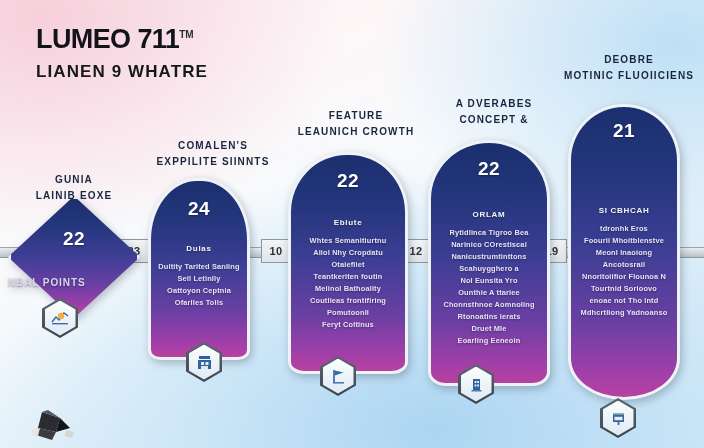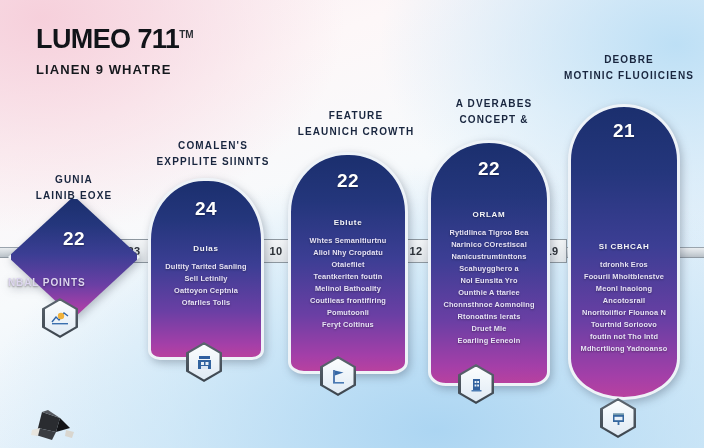--- a/index.html
+++ b/index.html
@@ -40,21 +40,21 @@
   }
   .hdr-tm {
     font-size: 10px;
     font-weight: 700;
     vertical-align: super;
     letter-spacing: 0;
     color: #2b2f35;
   }
   .hdr-sub {
     margin-top: 9px;
-    font-size: 13px;
+    font-size: 17px;
     font-weight: 700;
     letter-spacing: 1.1px;
     color: #15181d;
     white-space: nowrap;
   }
 
   
   .rail {
     position: absolute;
     left: 0;
@@ -247,21 +247,21 @@
         <circle cx="11" cy="7" r="3.2" fill="#f0b23c"></circle>
         <rect x="2" y="14" width="16" height="1.4" fill="#3a6fae"></rect>
       </svg>
     </div>
   </div>
 
   <div class="pillar-head" style="left:146px; top:138px; width:134px;">
     <div>COMALEN'S</div>
     <div>EXPPILITE SIINNTS</div>
   </div>
-  <div class="pillar shape-dome" style="left:148px; top:178px; width:116px; height:182px;">
+  <div class="pillar shape-dome" style="left:148px; top:178px; width:102px; height:182px;">
     <div class="pillar-body"></div>
     <div class="pillar-content" style="padding-top:20px;">
       <div class="pillar-num">24</div>
       <div class="pillar-sub" style="margin-top:24px;">Dulas</div>
       <div class="pillar-lines">
         <div>Dultity Tarited Sanling</div>
         <div>Sell Letinlly</div>
         <div>Oattoyon Ceptnia</div>
         <div>Ofarlles Tolls</div>
       </div>
@@ -347,28 +347,28 @@
   </div>
 
   <div class="pillar-head" style="left:556px; top:52px; width:146px;">
     <div>DEOBRE</div>
     <div>MOTINIC FLUOIICIENS</div>
   </div>
   <div class="pillar shape-capsule" style="left:568px; top:104px; width:112px; height:296px;">
     <div class="pillar-body"></div>
     <div class="pillar-content" style="padding-top:16px;">
       <div class="pillar-num">21</div>
-      <div class="pillar-sub" style="margin-top:100px;">SI CBHCAH</div>
+      <div class="pillar-sub" style="margin-top:64px;">SI CBHCAH</div>
       <div class="pillar-lines">
         <div>tdronhk Eros</div>
         <div>Foourii Mhoitblenstve</div>
         <div>Meonl lnaoiong Ancotosrail</div>
         <div>Nnoritoiifior Flounoa N</div>
         <div>Tourtnid Sorioovo</div>
-        <div>foutin not Tho lntd</div>
+        <div>enoae not Tho lntd</div>
         <div>Mdhcrtliong Yadnoanso</div>
       </div>
     </div>
   </div>
   <div class="badge" style="left:600px; top:398px;">
     <div class="badge-inner">
       <svg width="19" height="19" viewBox="0 0 19 19">
         <rect x="4" y="6" width="11" height="7" fill="#35679f"></rect>
         <rect x="5.5" y="7.8" width="8" height="3.4" fill="#e7f0f8"></rect>
         <rect x="4" y="4.4" width="11" height="1.4" fill="#51809a"></rect>

